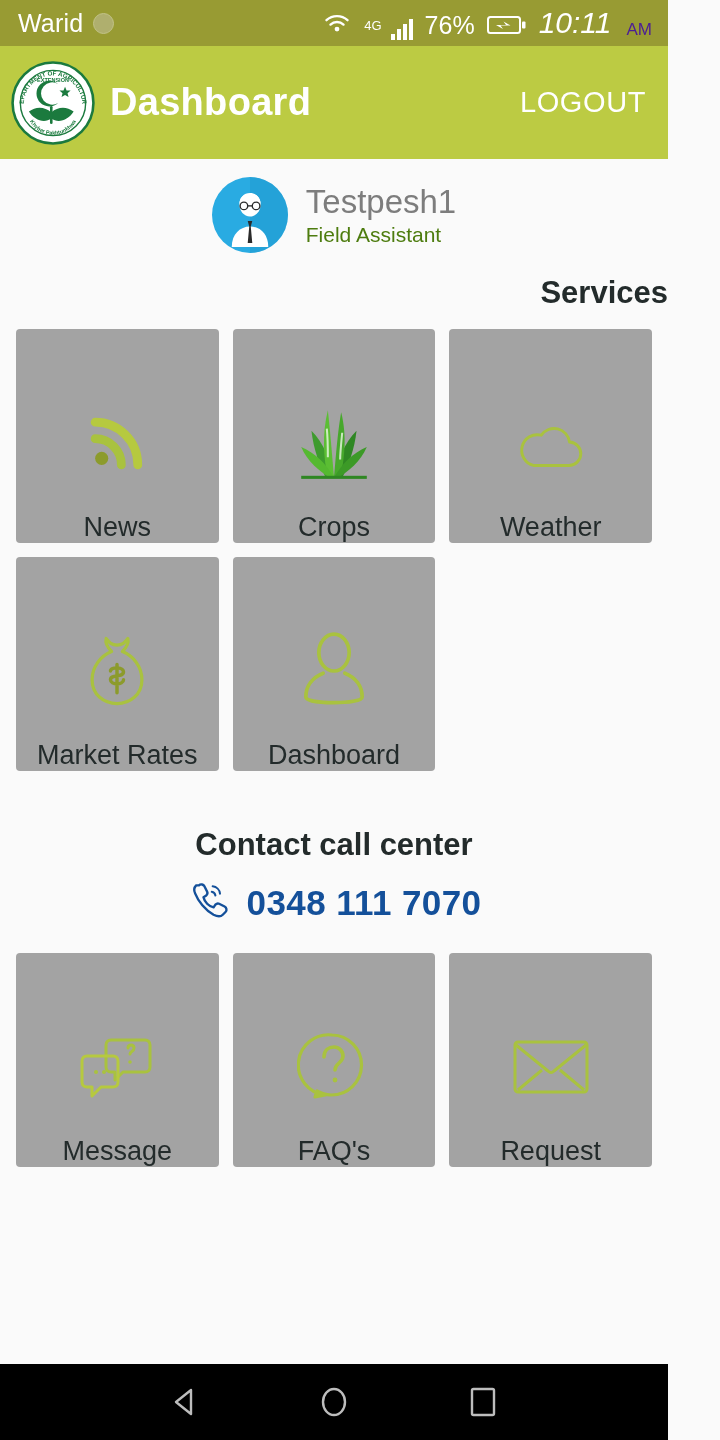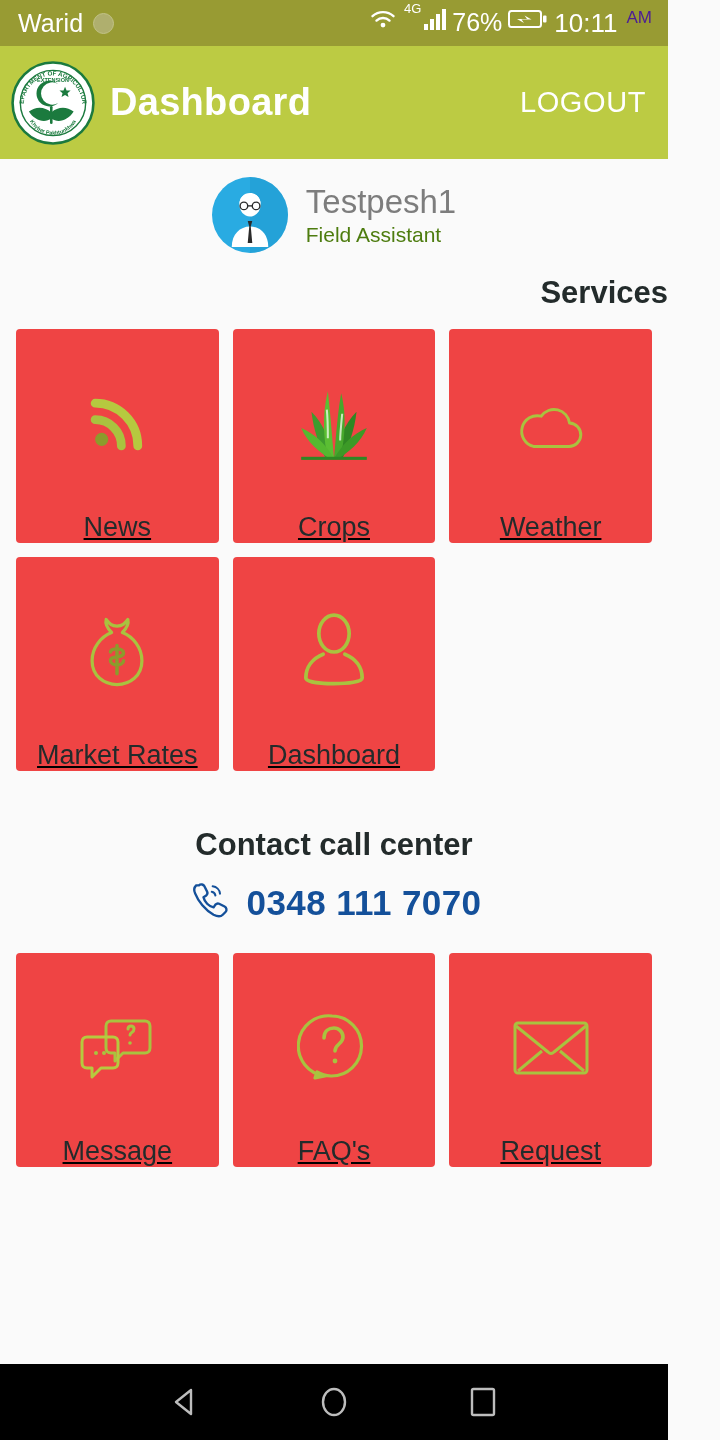--- a/index.html
+++ b/index.html
@@ -16,23 +16,23 @@
     height:46px; background:#989B33; color:#FFFFFF;
     display:flex; align-items:center; justify-content:space-between;
     padding:0 16px 0 18px; flex:0 0 46px;
   }
   .sb-left { display:flex; align-items:center; gap:10px; }
   .carrier { font-size:25px; letter-spacing:.2px; color:#FFFFFF; }
   .sim-dot {
     width:21px; height:21px; border-radius:50%;
     background:#AFAF6E; border:1px solid #C2C388;
   }
-  .sb-right { display:flex; align-items:flex-start; gap:6px; }
+  .sb-right { display:flex; align-items:flex-end; gap:12px; }
   .pct { font-size:25px; color:#FFFFFF; }
-  .clock { font-size:26px; color:#FFFFFF; }
+  .clock { font-size:30px; color:#FFFFFF;font-style:italic; }
   .ampm { font-size:17px; color:#4c1d95; margin-left:3px; }
   .g4 { font-size:13px; position:relative; top:-7px; margin-right:-3px; }
   .bars { display:flex; align-items:flex-end; gap:2px; height:22px; }
   .bars i { display:block; width:4px; background:#FFFFFF; }
   .bars i:nth-child(1){ height:6px; }
   .bars i:nth-child(2){ height:11px; }
   .bars i:nth-child(3){ height:16px; }
   .bars i:nth-child(4){ height:21px; }
 
   
@@ -63,23 +63,23 @@
   .section-title {
     text-align:right; font-size:31px; font-weight:bold;
     color:#232B2B; margin-top:22px;
   }
 
   .grid {
     display:grid; grid-template-columns:repeat(3,1fr);
     gap:14px; padding:0 16px; margin-top:18px;
   }
   .tile {
-    background:#ef4444; border-radius:4px; height:214px;
+    background:#a3a3a3; border-radius:4px; height:214px;
     display:flex; flex-direction:column; align-items:center;
-    justify-content:space-between; padding-top:56px;text-decoration:underline;
+    justify-content:flex-end; padding-top:56px;
   }
   .tile .ic { height:78px; display:flex; align-items:center; justify-content:center; }
   .tile .lbl { margin-top:30px; font-size:27px; color:#232B2B; }
 
   .contact-title {
     text-align:center; font-size:31px; font-weight:bold;
     color:#232B2B; margin-top:56px;
   }
   .phone-row {
     display:flex; align-items:center; justify-content:center;

